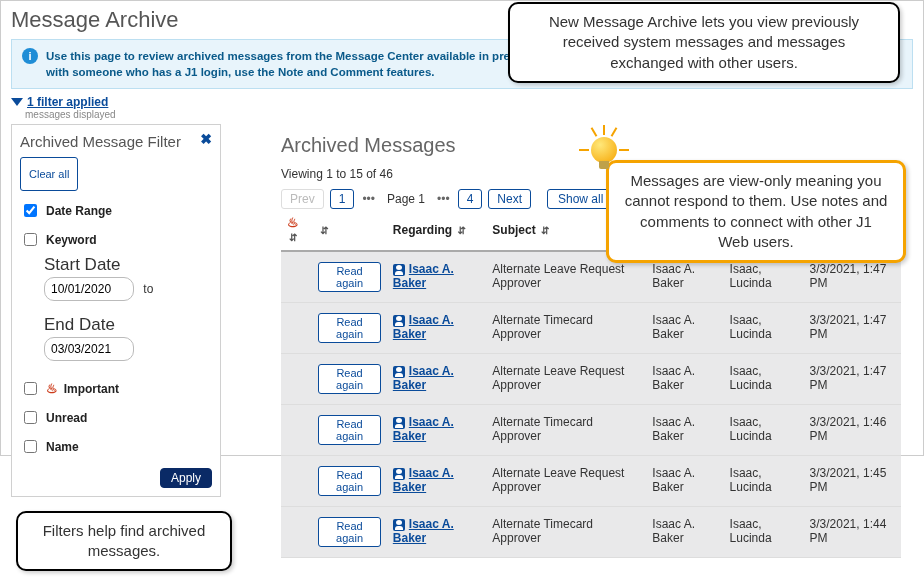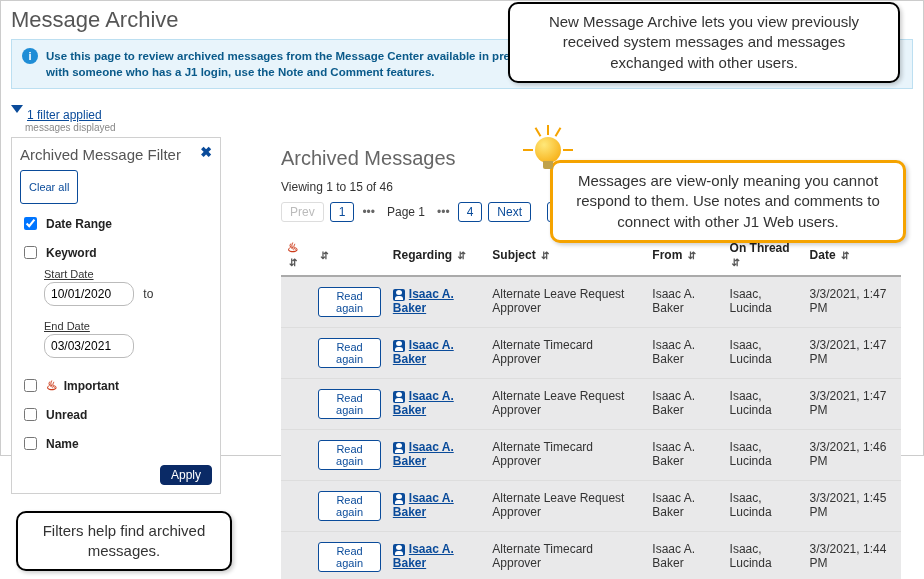--- a/index.html
+++ b/index.html
@@ -44,53 +44,53 @@
     margin: 4px 10px 0 10px;
   }
   .funnel {
     width: 0; height: 0;
     border-left: 6px solid transparent;
     border-right: 6px solid transparent;
     border-top: 8px solid #0a4b9a;
     display: inline-block;
   }
   .filter-applied {
-    color: #0a4b9a; text-decoration: underline; font-size: 12px; font-weight: 400; margin-top: 13px;
+    color: #0a4b9a; text-decoration: underline; font-size: 12px; font-weight: 700;
   }
   .msgs-displayed { font-size: 10px; color: #888; margin-left: 14px; }
   .cols { display: flex; gap: 0; margin: 4px 0 0 10px; }
   .left-col { width: 210px; flex-shrink: 0; }
   .filter-panel {
     border: 1px solid #d0d0d0; background: #fff; padding: 8px; position: relative;
   }
   .filter-panel .close-x {
     position: absolute; right: 8px; top: 6px; color: #0a4b9a; font-weight: bold; cursor: pointer;
     font-size: 14px;
   }
   .filter-heading { font-size: 15px; color: #555; font-weight: 400; margin-bottom: 6px; line-height: 1.2; }
   .clear-all {
     border: 1px solid #0a4b9a; color: #0a4b9a; background: #fff; padding: 10px 8px;
     font-size: 11px; border-radius: 3px; cursor: pointer;
   }
   .filter-item { display: flex; align-items: center; gap: 6px; margin-top: 10px; font-weight: 700; color: #222; }
   .filter-sub { margin-left: 24px; margin-top: 4px; }
-  .filter-sub label { display: block; font-size: 11px; color: #333; margin-top: 6px; text-decoration: underline; }
+  .filter-sub label { display: block; font-size: 17px; color: #333; margin-top: 6px; }
   .date-input {
     width: 90px; padding: 4px 6px; border: 1px solid #bbb; border-radius: 10px; font-size: 12px;
     margin-top: 2px;
   }
   .to-lbl { margin-left: 6px; font-size: 12px; }
   .apply-btn {
     background: #0a2a66; color: #fff; border: 1px solid #0a2a66; padding: 2px 10px;
     border-radius: 4px; font-size: 12px; cursor: pointer; margin-top: 12px; float: right;
   }
   .right-col { flex: 1; padding: 10px 0 0 60px; }
   .archived-heading { font-size: 20px; font-weight: 300; color: #666; margin-bottom: 10px; }
   .viewing { font-size: 12px; color: #333; margin-bottom: 8px; }
-  .pager { display: flex; align-items: center; gap: 6px; margin-bottom: 12px; }
+  .pager { display: flex; align-items: center; gap: 6px; }
   .pg-btn {
     border: 1px solid #0a4b9a; color: #0a4b9a; background: #fff; padding: 2px 8px;
     border-radius: 3px; font-size: 12px; cursor: pointer;
   }
   .pg-btn.disabled { color: #bbb; border-color: #ddd; cursor: default; }
   .pg-dots { color: #666; padding: 0 2px; }
   .pg-label { color: #333; font-size: 12px; padding: 0 4px; }
   .showall { border: 1px solid #0a4b9a; color: #0a4b9a; background: #fff; padding: 2px 10px; border-radius: 3px; font-size: 12px; cursor: pointer; margin-left: 10px; }
   table.msgs { width: 620px; border-collapse: collapse; }
   table.msgs thead th {
@@ -122,21 +122,21 @@
   .fire { color: #cc3b1a; font-size: 13px; }
   
   .callout {
     position: absolute; background: #fff; border: 2px solid #000; border-radius: 10px;
     padding: 8px 14px; font-size: 15px; text-align: center; line-height: 1.35;
     box-shadow: 2px 2px 4px rgba(0,0,0,.2);
   }
   .callout.top { top: 2px; right: 24px; width: 392px; }
   .callout.bottom { bottom: 8px; left: 16px; width: 216px; }
   .callout.yellow {
-    border: 3px solid #f5a300; top: 160px; right: 18px; width: 356px;
+    border: 3px solid #f5a300; top: 160px; right: 18px; width: 300px;
   }
   .bulb-wrap { position: absolute; top: -26px; left: -18px; }
   .bulb {
     width: 26px; height: 26px; background: radial-gradient(circle at 35% 30%, #ffe87a, #f5a300);
     border-radius: 50%; position: relative;
   }
   .bulb::after {
     content: ""; position: absolute; bottom: -6px; left: 8px; width: 10px; height: 8px;
     background: #bfa14a; border-radius: 0 0 2px 2px;
   }

